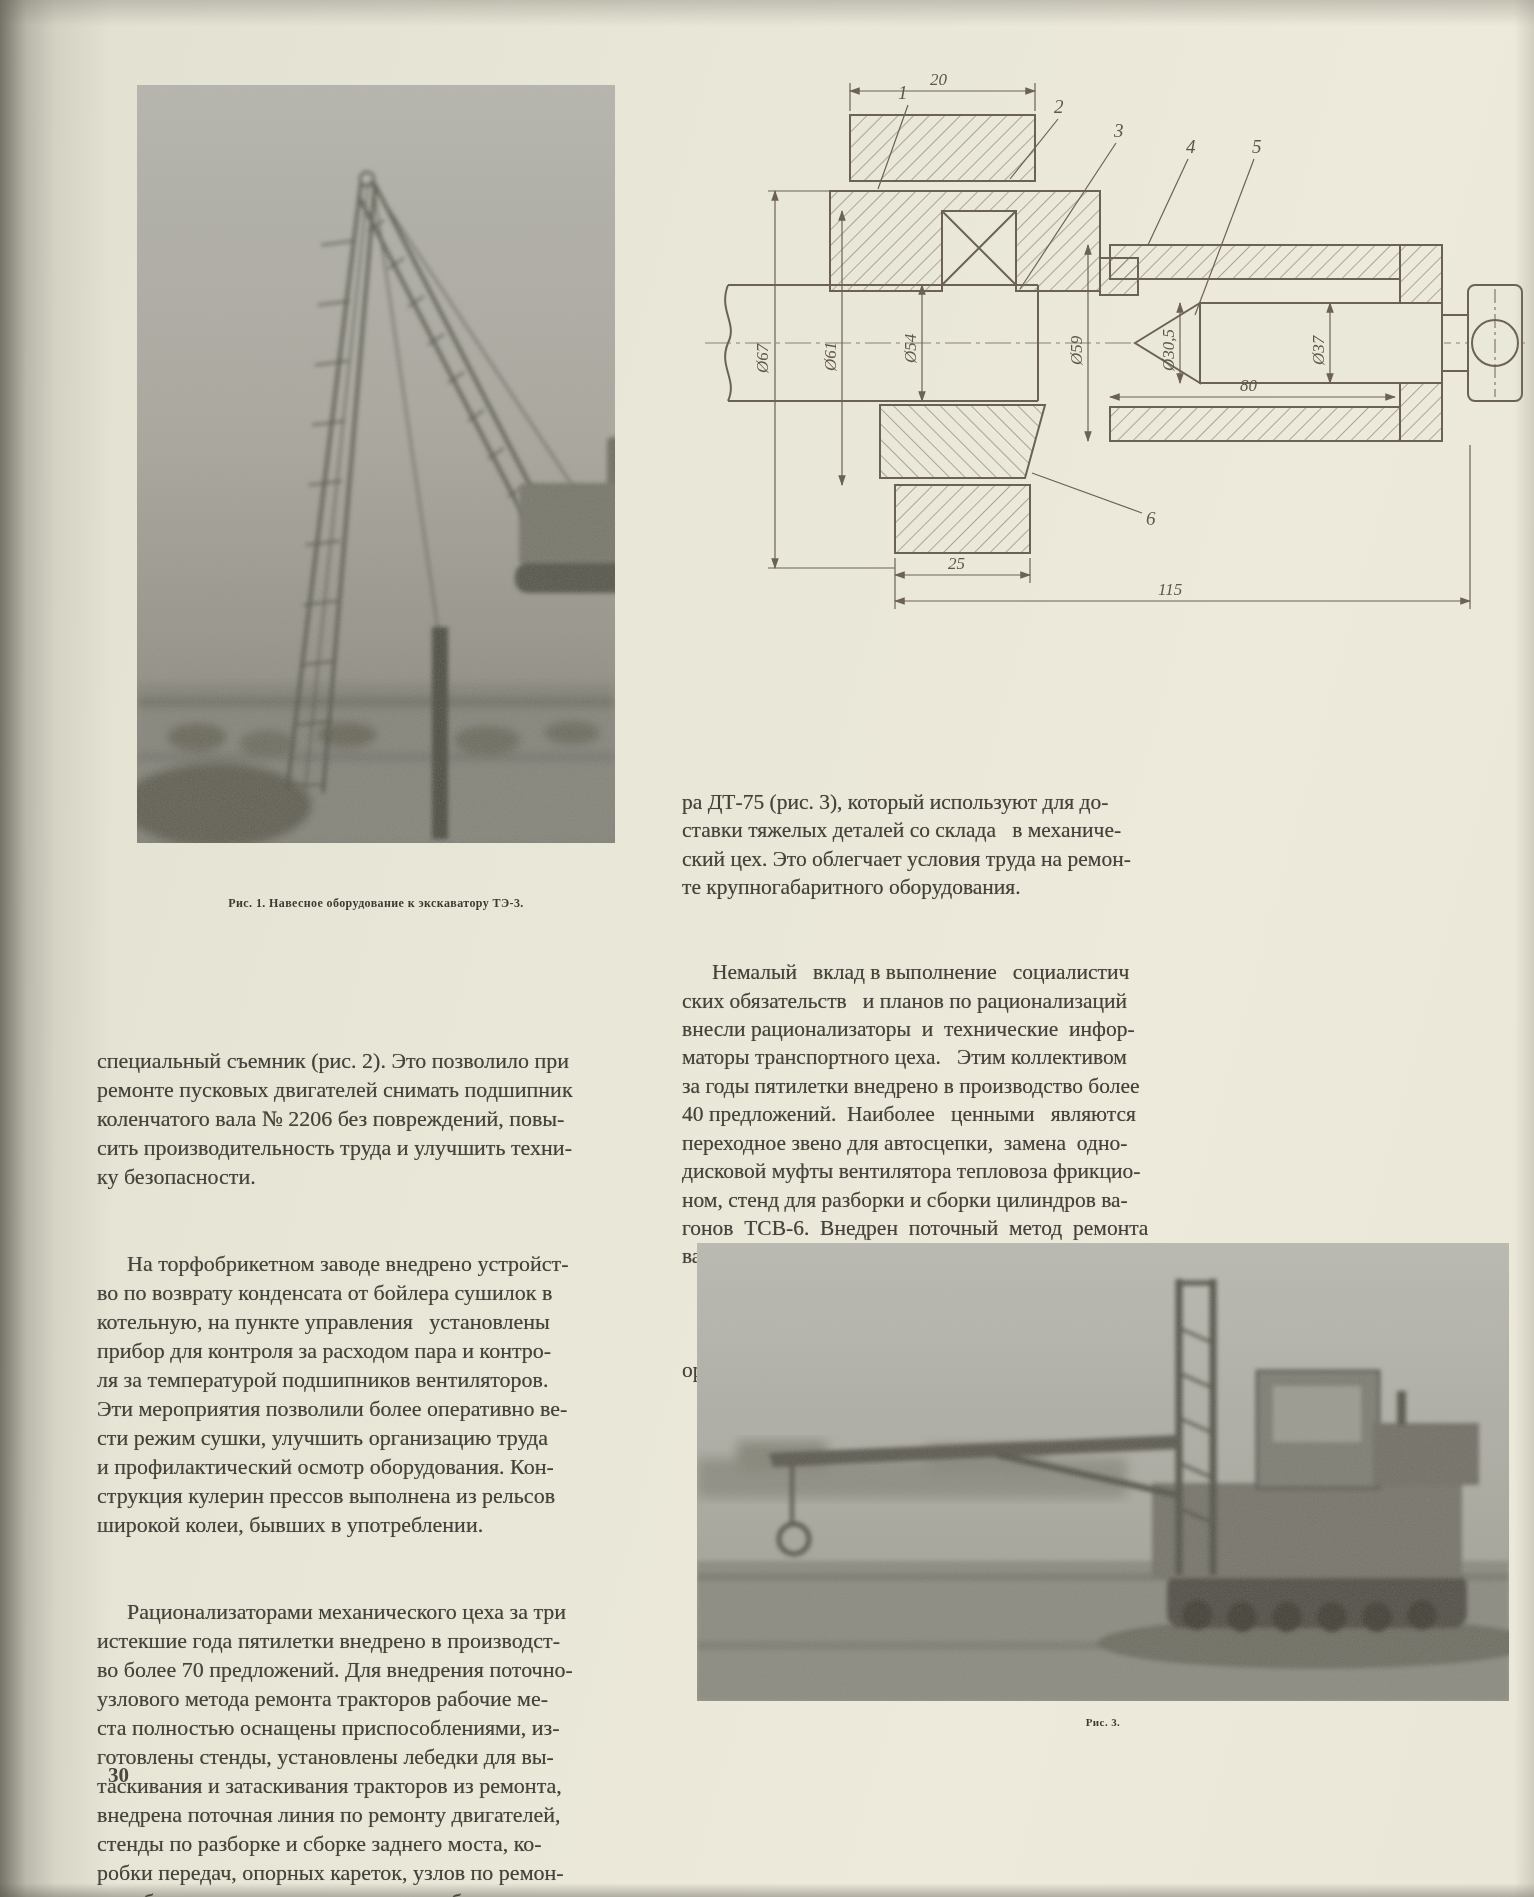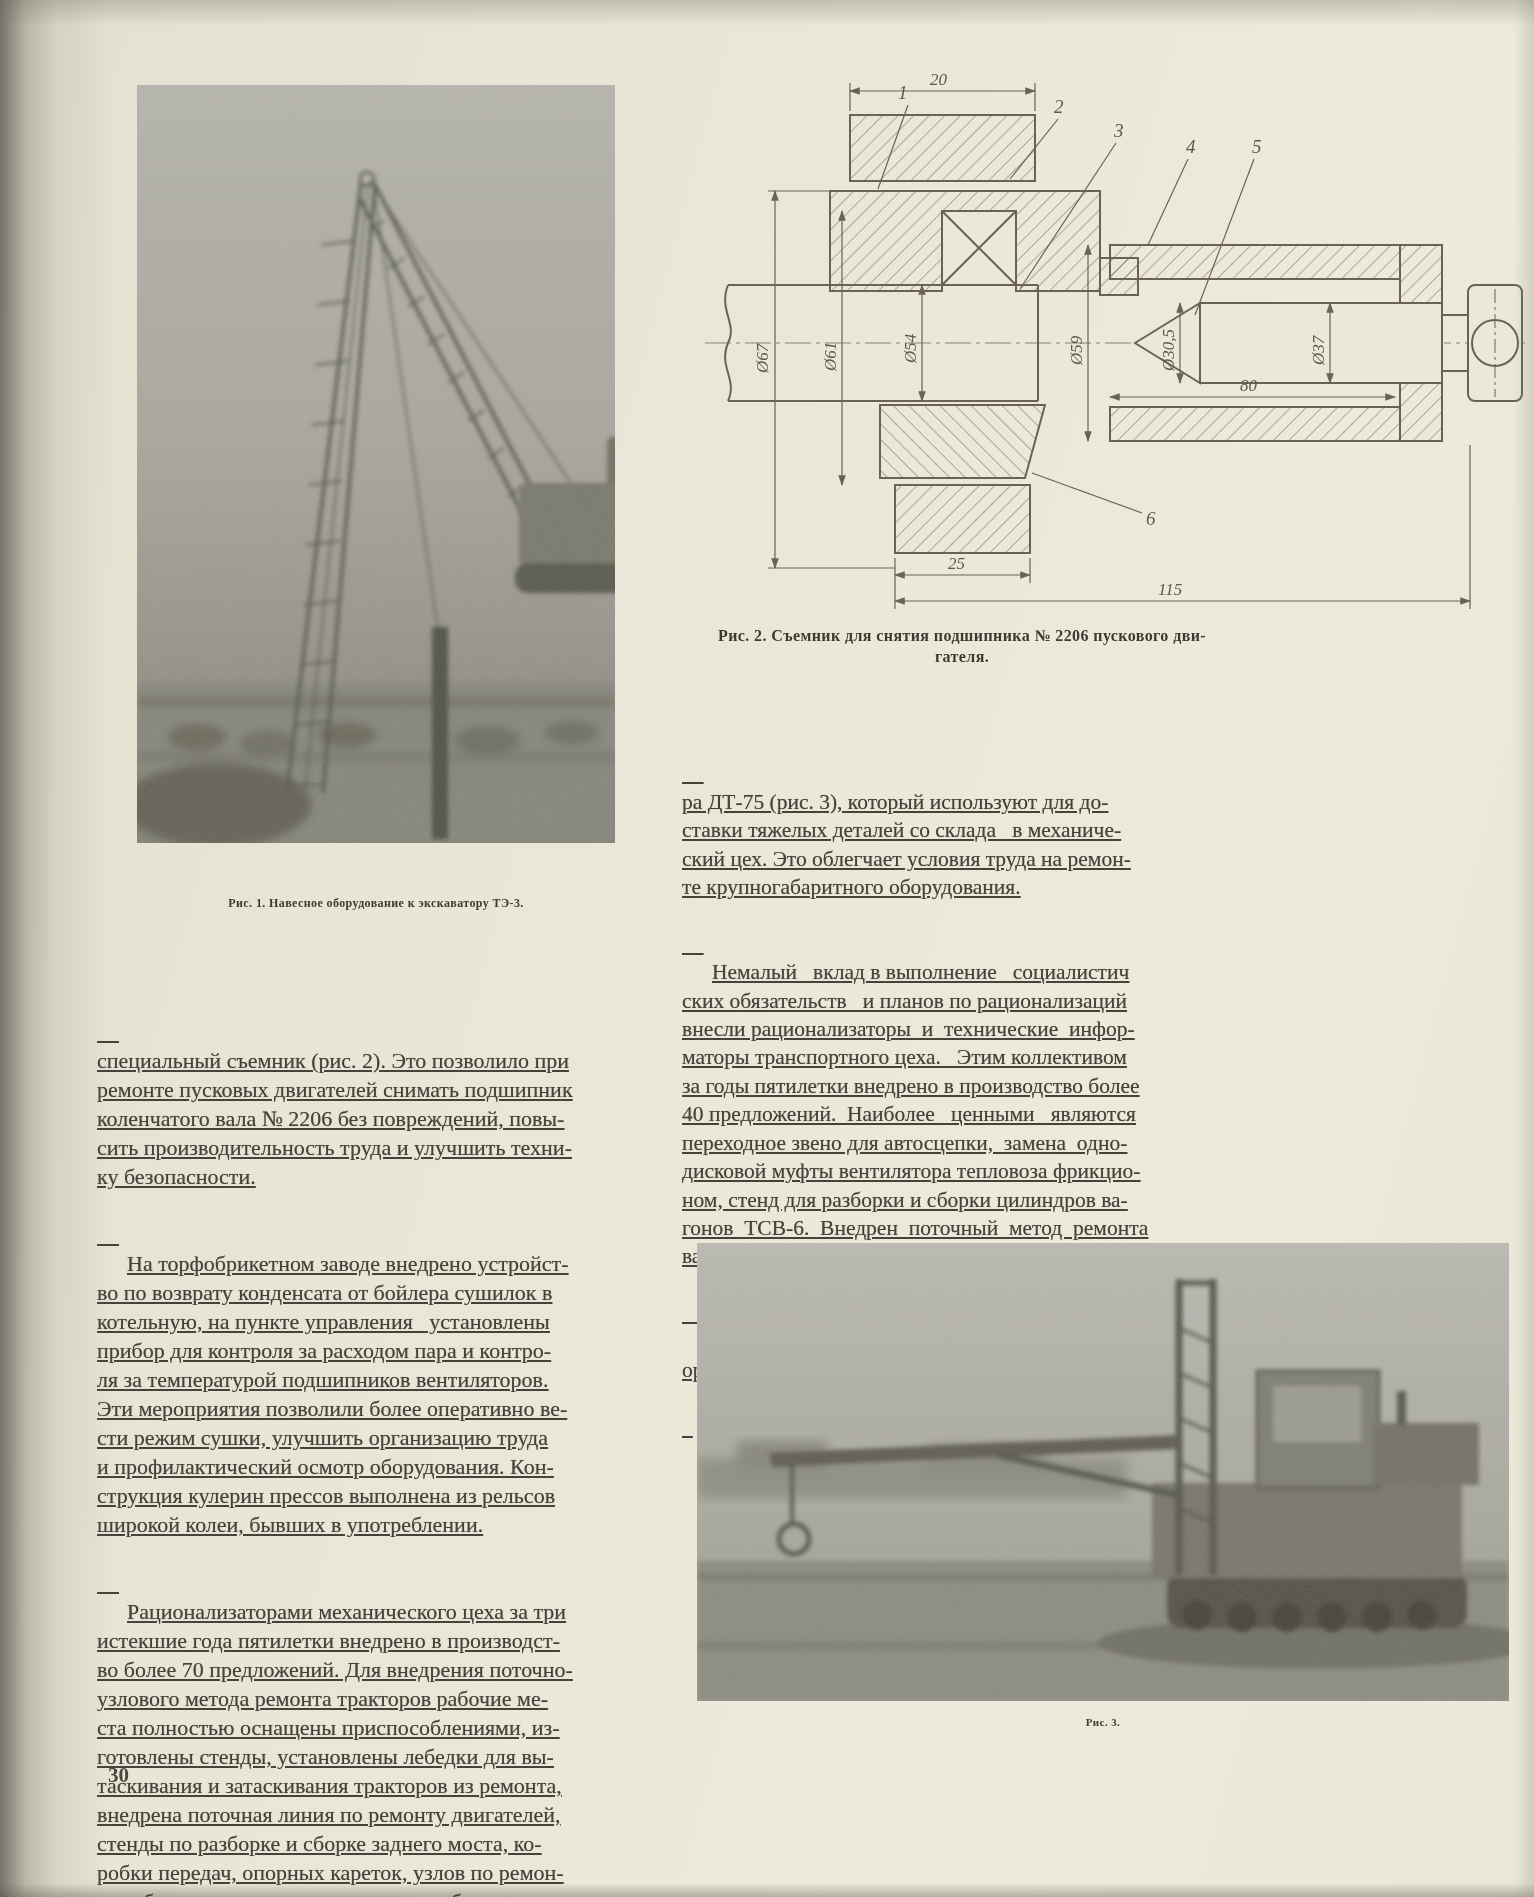--- a/index.html
+++ b/index.html
@@ -22,21 +22,21 @@
   .photo svg{display:block;width:100%;height:100%;}
 
   .caption{position:absolute;text-align:center;font-weight:bold;color:#3d3b31;letter-spacing:.4px;}
   .cap1{left:137px;top:893px;width:478px;font-size:12px;line-height:21px;}
   .cap2{left:688px;top:625px;width:548px;font-size:16px;line-height:21px;}
   .legend{position:absolute;left:680px;top:672px;width:560px;text-align:center;
     font-size:15px;line-height:20px;font-style:italic;color:#4a4840;font-weight:normal;}
   .cap3{left:697px;top:1716px;width:812px;font-size:11px;}
 
   .col{position:absolute;font-size:22px;color:#44423a;white-space:pre-wrap;
-    text-shadow:0 0 .7px rgba(72,68,54,.55);text-decoration:underline;}
+    text-shadow:0 0 .7px rgba(72,68,54,.55);}
   .col p{margin:0;}
   .col-left{left:97px;top:988px;width:585px;line-height:29px;}
   .col-right{left:682px;top:731px;width:568px;line-height:28.4px;font-size:21.5px;}
   .indent{text-indent:30px;}
 
   .drawing{position:absolute;left:680px;top:52px;width:850px;height:562px;}
   .drawing svg{display:block;width:100%;height:100%;}
   .dim{font-family:"Liberation Serif",serif;font-style:italic;font-size:17px;fill:#5f584a;}
   .callout{font-family:"Liberation Serif",serif;font-style:italic;font-size:19px;fill:#5f584a;}
 
@@ -218,21 +218,20 @@
       <g>
         <text class="callout" x="218" y="46">1</text>
         <text class="callout" x="374" y="60">2</text>
         <text class="callout" x="434" y="84">3</text>
         <text class="callout" x="506" y="100">4</text>
         <text class="callout" x="572" y="100">5</text>
         <text class="callout" x="466" y="472">6</text>
       </g>
     </svg>
   </div>
-  <div class="caption cap2">Рис. 2. Съемник для снятия подшипника № 2206 пускового дви-<br>гателя.</div>
 
   <div class="col col-right">
     <p>ра ДТ-75 (рис. 3), который используют для до-<br>ставки тяжелых деталей со склада   в механиче-<br>ский цех. Это облегчает условия труда на ремон-<br>те крупногабаритного оборудования.</p>
     <p class="indent">Немалый   вклад в выполнение   социалистич<br>ских обязательств   и планов по рационализаций<br>внесли рационализаторы  и  технические  инфор-<br>маторы транспортного цеха.   Этим коллективом<br>за годы пятилетки внедрено в производство более<br>40 предложений.  Наиболее   ценными   являются<br>переходное звено для автосцепки,  замена  одно-<br>дисковой муфты вентилятора тепловоза фрикцио-<br>ном, стенд для разборки и сборки цилиндров ва-<br>гонов  ТСВ-6.  Внедрен  поточный  метод  ремонта<br>вагонов, для чего изготовлен ряд приспособлений.</p>
     <p class="indent">На предприятии несколько   лет   назад   была<br>организована перемотка катушек   электродвига-</p>
   </div>
 
   <div class="col col-left">
     <p>специальный съемник (рис. 2). Это позволило при<br>ремонте пусковых двигателей снимать подшипник<br>коленчатого вала № 2206 без повреждений, повы-<br>сить производительность труда и улучшить техни-<br>ку безопасности.</p>
     <p class="indent">На торфобрикетном заводе внедрено устройст-<br>во по возврату конденсата от бойлера сушилок в<br>котельную, на пункте управления   установлены<br>прибор для контроля за расходом пара и контро-<br>ля за температурой подшипников вентиляторов.<br>Эти мероприятия позволили более оперативно ве-<br>сти режим сушки, улучшить организацию труда<br>и профилактический осмотр оборудования. Кон-<br>струкция кулерин прессов выполнена из рельсов<br>широкой колеи, бывших в употреблении.</p>

